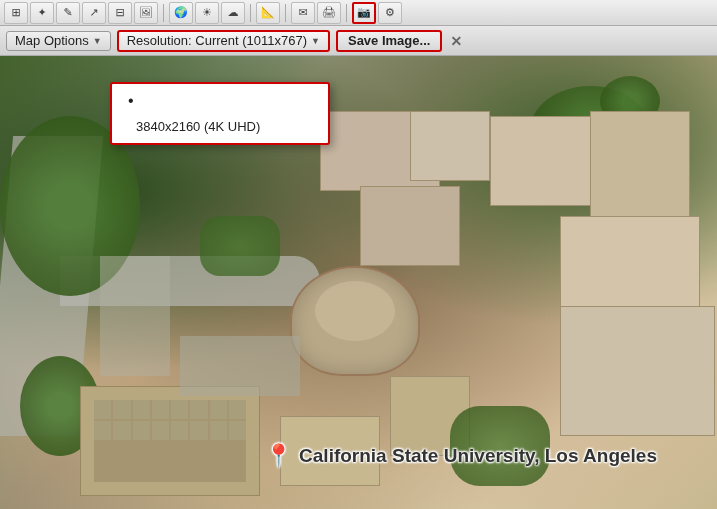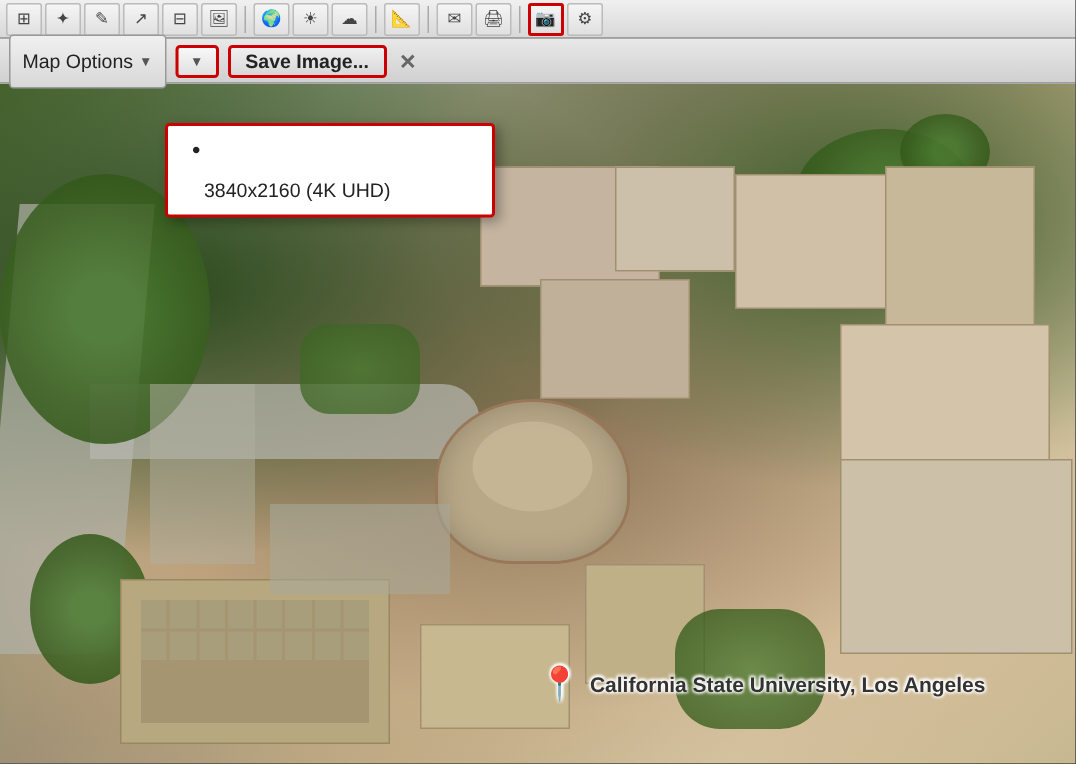--- a/index.html
+++ b/index.html
@@ -36,21 +36,21 @@
       background: linear-gradient(to bottom, #e8e8e8, #d0d0d0);
       border-bottom: 1px solid #aaa;
       display: flex;
       align-items: center;
       padding: 0 6px;
       gap: 6px;
       position: relative;
       z-index: 10;
     }
     .map-options-btn {
-      height: 36px;
+      height: 20px;
       padding: 0 8px;
       background: linear-gradient(to bottom, #f0f0f0, #d8d8d8);
       border: 1px solid #999;
       border-radius: 3px;
       cursor: pointer;
       display: flex;
       align-items: center;
       gap: 4px;
       font-size: 13px;
       color: #222;
@@ -193,20 +193,21 @@
   <div class="toolbar-btn" style="border:2px solid #cc0000;">📷</div>
   <div class="toolbar-btn">⚙</div>
 </div>
 
 <div class="action-bar">
   <button class="map-options-btn">
     <span>Map Options</span>
     <span class="arrow">▼</span>
   </button>
   <div class="resolution-dropdown-trigger">
+    <span>Resolution: Current (1011x767)</span>
     <span class="arrow">▼</span>
   </div>
   <button class="save-image-btn">Save Image...</button>
   <div class="close-btn">✕</div>
 </div>
 
 <div class="map-area">
 
   <div class="map-bg"></div>
 
@@ -258,21 +259,21 @@
   <div style="position:absolute;top:320px;left:390px;width:80px;height:80px;background:#c0b088;border:1px solid #a09070;"></div>
 
   <div style="position:absolute;top:280px;left:180px;width:120px;height:60px;background:#a8a898;opacity:0.6;"></div>
   <div style="position:absolute;top:200px;left:100px;width:70px;height:120px;background:#b0b0a0;opacity:0.5;"></div>
 
   <div style="position:absolute;top:350px;left:450px;width:100px;height:80px;background:radial-gradient(#4a7a30,#2a5010);border-radius:30px;opacity:0.75;"></div>
   <div style="position:absolute;top:160px;left:200px;width:80px;height:60px;background:radial-gradient(#4a7a30,#3a6020);border-radius:20px;opacity:0.75;"></div>
 
   <div class="university-label">
     <span class="map-pin">📍</span>
-    <span style="font-size:14px;">California State University, Los Angeles</span>
+    <span style="font-size:19px;">California State University, Los Angeles</span>
   </div>
 
   <div class="dropdown-overlay">
     <div class="dropdown-item">
       <span class="bullet">•</span>
     </div>
     <div class="dropdown-item">
       <span class="bullet" style="opacity:0;"></span>
       <span>3840x2160 (4K UHD)</span>
     </div>

